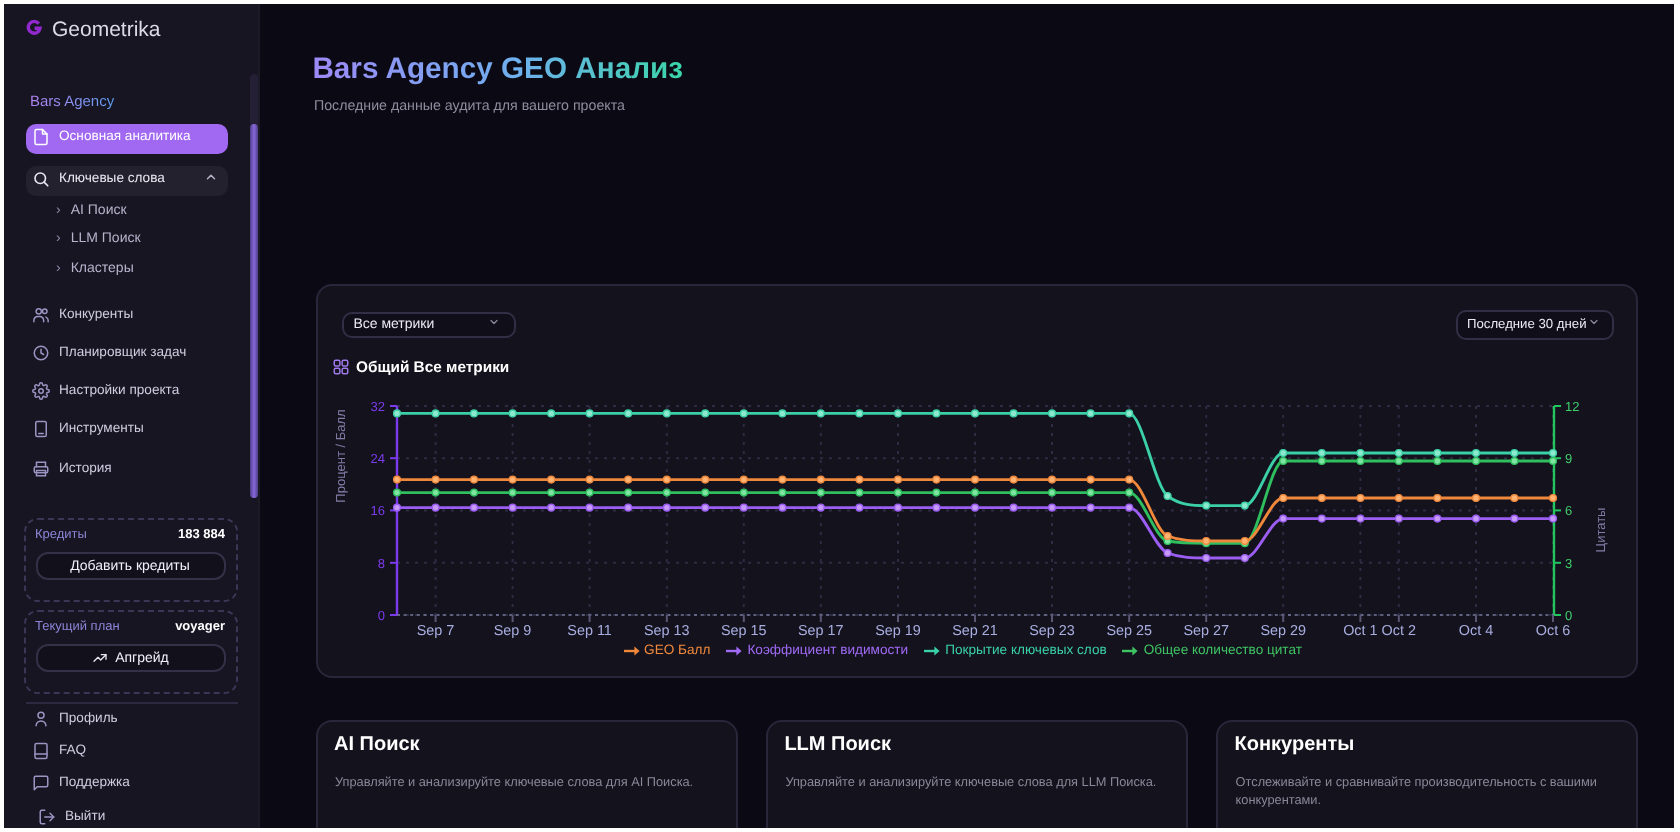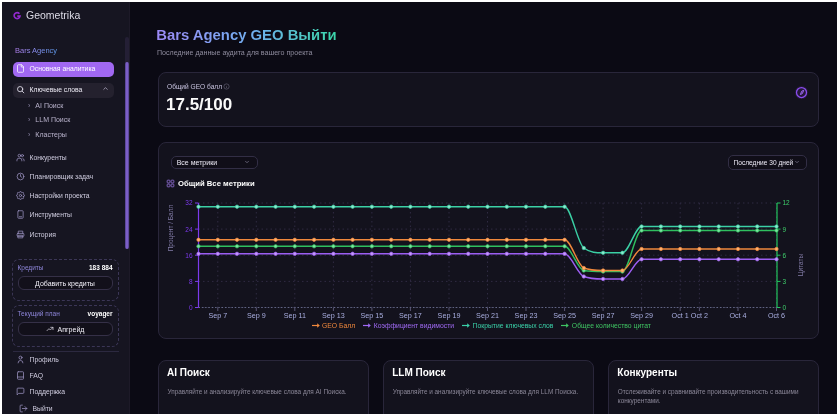--- a/index.html
+++ b/index.html
@@ -1,20 +1,20 @@
 <!DOCTYPE html>
 <html><head><meta charset="utf-8">
 <style>
 *{margin:0;padding:0;box-sizing:border-box}
 html,body{width:840px;height:416px;overflow:hidden}
 body{font-family:"Liberation Sans",sans-serif;background:#fff;position:relative}
 #app{position:absolute;left:2px;top:2px;width:835px;height:411.5px;background:#0b0a14;overflow:hidden}
 
 #side{position:absolute;left:0;top:0;width:128px;height:412px;background:#161521;border-right:1px solid #1d1a28}
-.logo{position:absolute;left:9.5px;top:6.5px;display:flex;align-items:flex-end}
+.logo{position:absolute;left:9.5px;top:6.5px;display:flex;align-items:flex-start}
 .logo .t{color:#dcdae6;font-size:10.5px;font-weight:400;margin-left:4.5px}
 .ws{position:absolute;left:13px;top:43.5px;font-size:7.5px;font-weight:400;background:linear-gradient(90deg,#b583f5,#5e9df0);-webkit-background-clip:text;background-clip:text;color:transparent}
 .item{position:absolute;left:11px;width:100.5px;height:15px;border-radius:5px;display:flex;align-items:center;color:#cfccdf;font-size:6.8px;white-space:nowrap;padding-bottom:2px}
 .item svg{margin-left:3px;margin-right:4.5px;flex:none}
 .item.active{background:#a168f2;color:#fff}
 .item.kwd{background:#24212e;color:#eceaf4}
 .chev{margin-left:auto;margin-right:0.5px}
 .sub{position:absolute;left:26px;width:95px;height:14px;display:flex;align-items:center;color:#b9b3cc;font-size:7px}
 .sub .c{color:#8d86a8;font-size:7px;margin-right:5px}
 .scroll{position:absolute;left:123px;top:34.5px;width:3.5px;height:212px;background:#241f35;border-radius:2px}
@@ -153,38 +153,23 @@
   <div class="item" style="top:399.5px;left:14px">
     <svg width="9" height="9" viewBox="0 0 24 24" fill="none" stroke="#9c93c2" stroke-width="2" stroke-linecap="round" stroke-linejoin="round">
           <path d="M9 21H5a2 2 0 0 1-2-2V5a2 2 0 0 1 2-2h4"></path>
           <path d="M16 17l5-5-5-5"></path>
           <path d="M21 12H9"></path>
         </svg>
     Выйти</div>
 </div>
 
 <div id="main">
-  <h1>Bars Agency GEO Выйти</h1>
+  <h1>Bars Agency GEO Анализ</h1>
   <div class="subt">Последние данные аудита для вашего проекта</div>
 
-  <div class="card" id="geo">
-    <div class="lab">Общий GEO балл
-      <svg width="7" height="7" viewBox="0 0 24 24" fill="none" stroke="#6f6b80" stroke-width="2" style="margin-left:1px">
-            <circle cx="12" cy="12" r="9"></circle>
-            <path d="M12 11v6"></path>
-            <path d="M12 7.5v.5"></path>
-          </svg>
-    </div>
-    <div class="score">17.5/100</div>
-    <svg style="position:absolute;right:9px;top:11.5px" width="15" height="15" viewBox="0 0 24 24">
-          <circle cx="12" cy="12" r="10.5" fill="#241838"></circle>
-          <circle cx="12" cy="12" r="8" fill="none" stroke="#8b4df0" stroke-width="2"></circle>
-          <path d="M15.5 8.5l-2.2 5.3-3.1 1.4 2.2-5.3z" fill="none" stroke="#a06af5" stroke-width="1.6" stroke-linejoin="round"></path>
-        </svg>
-  </div>
 
   <div class="card" id="chartcard">
     <div class="sel" id="sel1">Все метрики<span class="cv"><svg width="6" height="6" viewBox="0 0 24 24" fill="none" stroke="#8d88a2" stroke-width="2.5" stroke-linecap="round" stroke-linejoin="round">
               <path d="M6 9l6 6 6-6"></path>
             </svg></span></div>
     <div class="sel" id="sel2">Последние 30 дней<span class="cv"><svg width="6" height="6" viewBox="0 0 24 24" fill="none" stroke="#8d88a2" stroke-width="2.5" stroke-linecap="round" stroke-linejoin="round">
               <path d="M6 9l6 6 6-6"></path>
             </svg></span></div>
     <div class="ctitle">
       <svg width="9" height="9" viewBox="0 0 24 24" fill="none" stroke="#9f7ae8" stroke-width="2">

